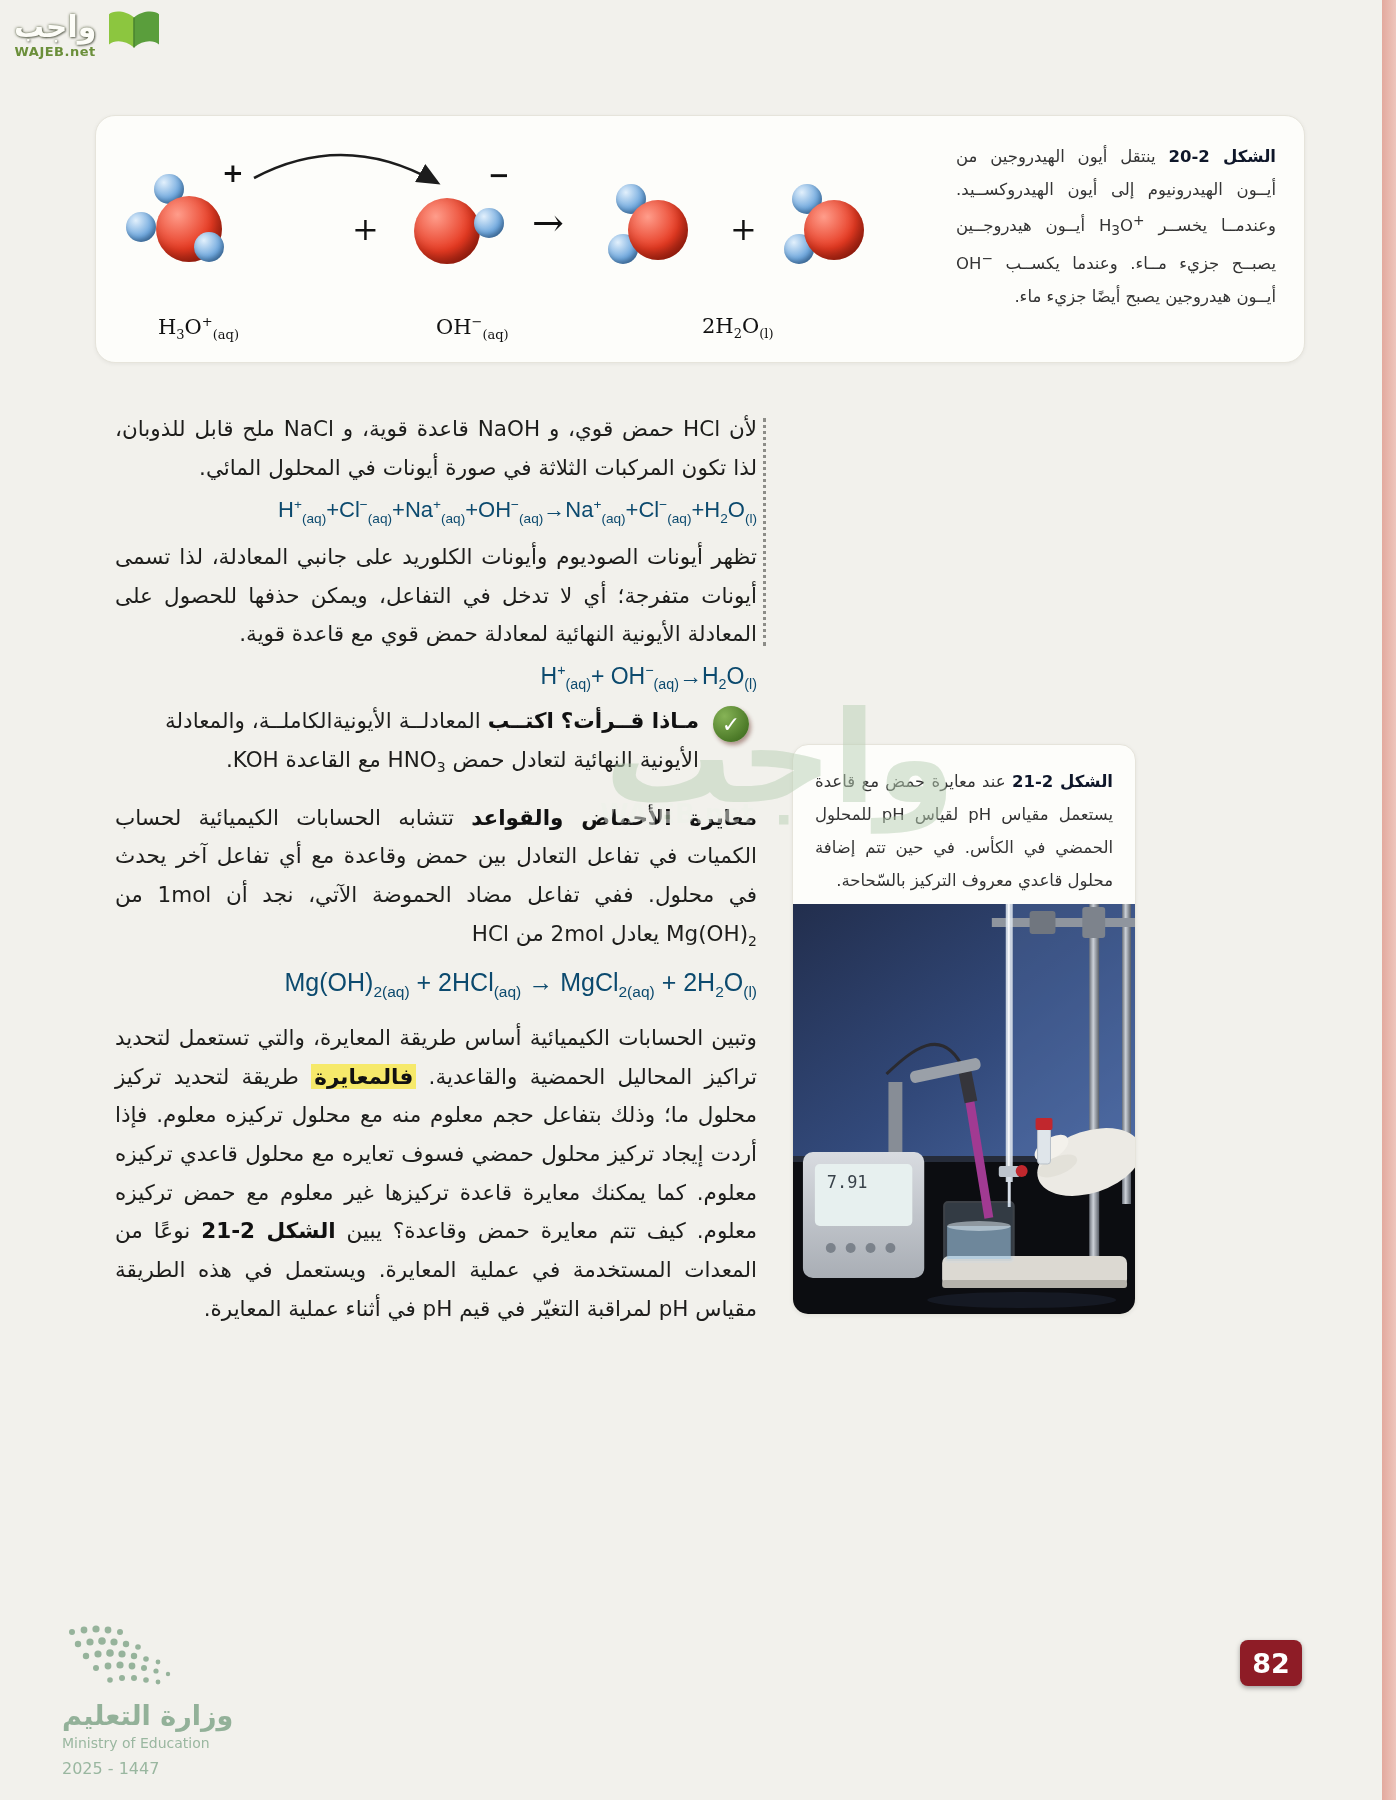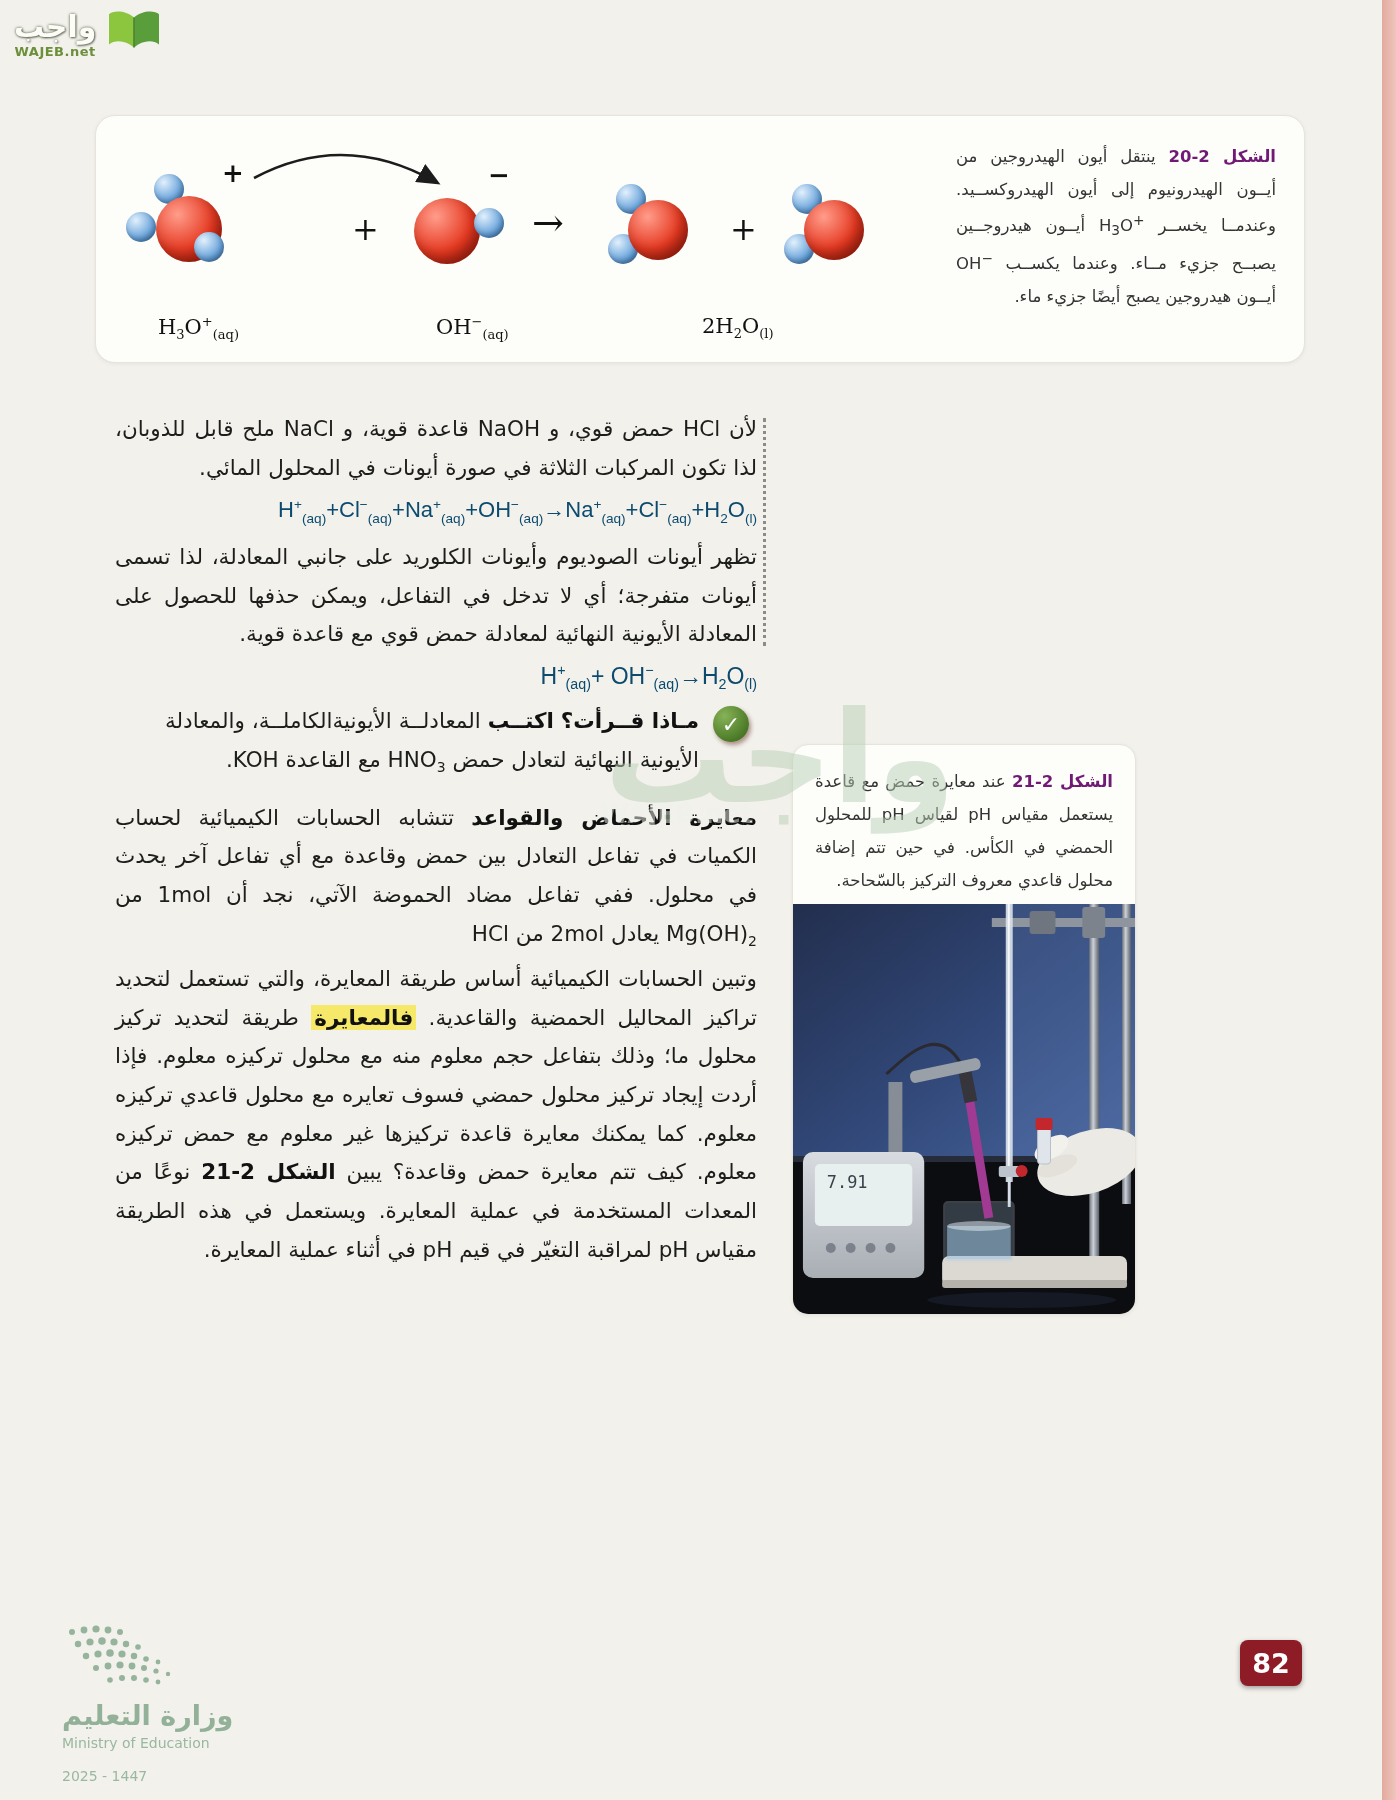--- a/index.html
+++ b/index.html
@@ -17,21 +17,21 @@
   .brand-ar { font-size:30px; font-weight:bold; color:#fdfdf8;
     text-shadow:0 0 3px rgba(70,80,45,.95), 1px 1px 2px rgba(0,0,0,.45); line-height:1; }
   .brand-en { font-size:13px; font-weight:bold; color:#6b8f3a; letter-spacing:.5px; margin-top:2px; }
 
   
   .fig20 { position:absolute; left:95px; top:115px; width:1210px; height:248px;
     background:#fdfdfa; border:1px solid #e6e4db; border-radius:20px;
     box-shadow:0 1px 4px rgba(0,0,0,.06); }
   .fig20-caption { position:absolute; right:28px; top:24px; width:320px;
     direction:rtl; text-align:justify; font-size:16.5px; line-height:2.0; color:#333; }
-  .cap-title { font-weight:bold; color:#701a75; }
+  .cap-title { font-weight:bold; color:#0f172a; }
   .fig20-diagram { position:absolute; left:28px; top:42px; width:800px; height:160px; }
 
   .mol { position:absolute; width:115px; height:105px; }
   .sphere { position:absolute; border-radius:50%; }
   .sp-red { width:66px; height:66px;
     background:radial-gradient(circle at 33% 28%, #ff9d8b, #e63a22 55%, #a01202);
     box-shadow:inset -5px -7px 12px rgba(0,0,0,.28); }
   .sp-red.small { width:60px; height:60px; }
   .sp-blue { width:30px; height:30px;
     background:radial-gradient(circle at 33% 28%, #e2f0fc, #6ea7dd 58%, #2e6aa9);
@@ -82,21 +82,21 @@
   
   .watermark { position:absolute; left:590px; top:688px; width:380px; text-align:center;
     z-index:40; pointer-events:none; opacity:.5; }
   .wm-ar { font-size:128px; font-weight:bold; color:#b9d0b5; line-height:1.1; }
   .wm-en { font-size:26px; font-weight:bold; color:#edf1ea; margin-top:-30px; text-align:left; padding-left:10px; }
 
   
   .ministry { position:absolute; left:62px; top:1624px; width:230px; }
   .ministry-ar { font-size:27px; font-weight:bold; color:#93b199; margin-top:6px; letter-spacing:1px; }
   .ministry-en { font-size:14px; color:#9ab7a0; margin-top:4px; }
-  .ministry-years { font-size:14px; color:#9ab7a0; margin-top:17px; }
+  .ministry-years { font-size:16px; color:#9ab7a0; margin-top:8px; }
 
   .page-num { position:absolute; left:1240px; top:1640px; width:62px; height:46px;
     background:#8e1c26; border-radius:8px; color:#fff; font-weight:bold; font-size:27px;
     display:flex; align-items:center; justify-content:center;
     box-shadow:0 2px 5px rgba(0,0,0,.35); }
 </style>
 </head>
 <body>
 
 <div id="page">
@@ -182,20 +182,21 @@
       <p class="body-text rc-text">
         <b class="rc-label">مـاذا قــرأت؟</b>
         <span><b>اكتــب</b> المعادلــة الأيونيةالكاملــة، والمعادلة الأيونية النهائية لتعادل حمض <span class="ltr">HNO<sub>3</sub></span> مع القاعدة KOH.</span>
       </p>
     </div>
 
     <p class="body-text">
       <b class="sec-title">معايرة الأحماض والقواعد</b><span> تتشابه الحسابات الكيميائية لحساب الكميات في تفاعل التعادل بين حمض وقاعدة مع أي تفاعل آخر يحدث في محلول. ففي تفاعل مضاد الحموضة الآتي، نجد أن 1mol من <span class="ltr">Mg(OH)<sub>2</sub></span> يعادل 2mol من HCl</span>
     </p>
 
+    <div class="eq eq3">Mg(OH)<sub>2(aq)</sub> + 2HCl<sub>(aq)</sub> → MgCl<sub>2(aq)</sub> + 2H<sub>2</sub>O<sub>(l)</sub></div>
 
     <p class="body-text">وتبين الحسابات الكيميائية أساس طريقة المعايرة، والتي تستعمل لتحديد تراكيز المحاليل الحمضية والقاعدية. <span class="hl"><b>فالمعايرة</b></span> طريقة لتحديد تركيز محلول ما؛ وذلك بتفاعل حجم معلوم منه مع محلول تركيزه معلوم. فإذا أردت إيجاد تركيز محلول حمضي فسوف تعايره مع محلول قاعدي تركيزه معلوم. كما يمكنك معايرة قاعدة تركيزها غير معلوم مع حمض تركيزه معلوم. كيف تتم معايرة حمض وقاعدة؟ يبين <b>الشكل 2-21</b> نوعًا من المعدات المستخدمة في عملية المعايرة. ويستعمل في هذه الطريقة مقياس pH لمراقبة التغيّر في قيم pH في أثناء عملية المعايرة.</p>
   </div>
 
   <div class="fig21">
     <div class="fig21-caption">
       <b class="cap-title">الشكل 2-21</b><span> عند معايرة حمض مع قاعدة يستعمل مقياس pH لقياس pH للمحلول الحمضي في الكأس. في حين تتم إضافة محلول قاعدي معروف التركيز بالسّحاحة.</span>
     </div>
     <div class="fig21-photo-wrap">
       <svg class="fig21-photo" viewBox="0 0 344 410" preserveAspectRatio="none">

